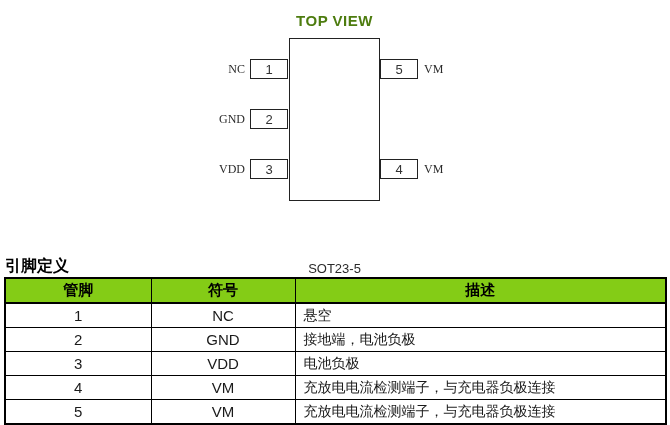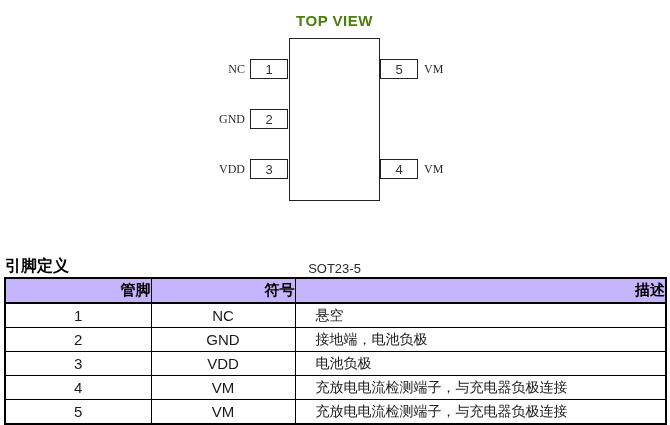--- a/index.html
+++ b/index.html
@@ -82,37 +82,37 @@
   }
   #pin-table th, #pin-table td {
     border: 1px solid #000000;
     padding: 0;
     height: 23px;
     overflow: hidden;
     white-space: nowrap;
   }
   #pin-table { border: 2px solid #000000; }
   #pin-table th {
-    background: #c4b5fd;
+    background: #84cc16;
     font-size: 15px;
     font-weight: bold;
     color: #000000;
-    text-align: right;
+    text-align: center;
     border-bottom: 2px solid #000000;
     height: 23px;
   }
   #pin-table td.c-pin, #pin-table td.c-sym {
     text-align: center;
     font-size: 15px;
     color: #1a1a1a;
   }
   #pin-table td.c-desc {
     font-family: "Liberation Serif", serif;
     text-align: left;
-    padding-left: 20px;
+    padding-left: 8px;
     font-size: 14px;
     color: #1a1a1a;
   }
   col.w1 { width: 146px; }
   col.w2 { width: 144px; }
   col.w3 { width: 371px; }
 </style>
 </head>
 <body>
 

